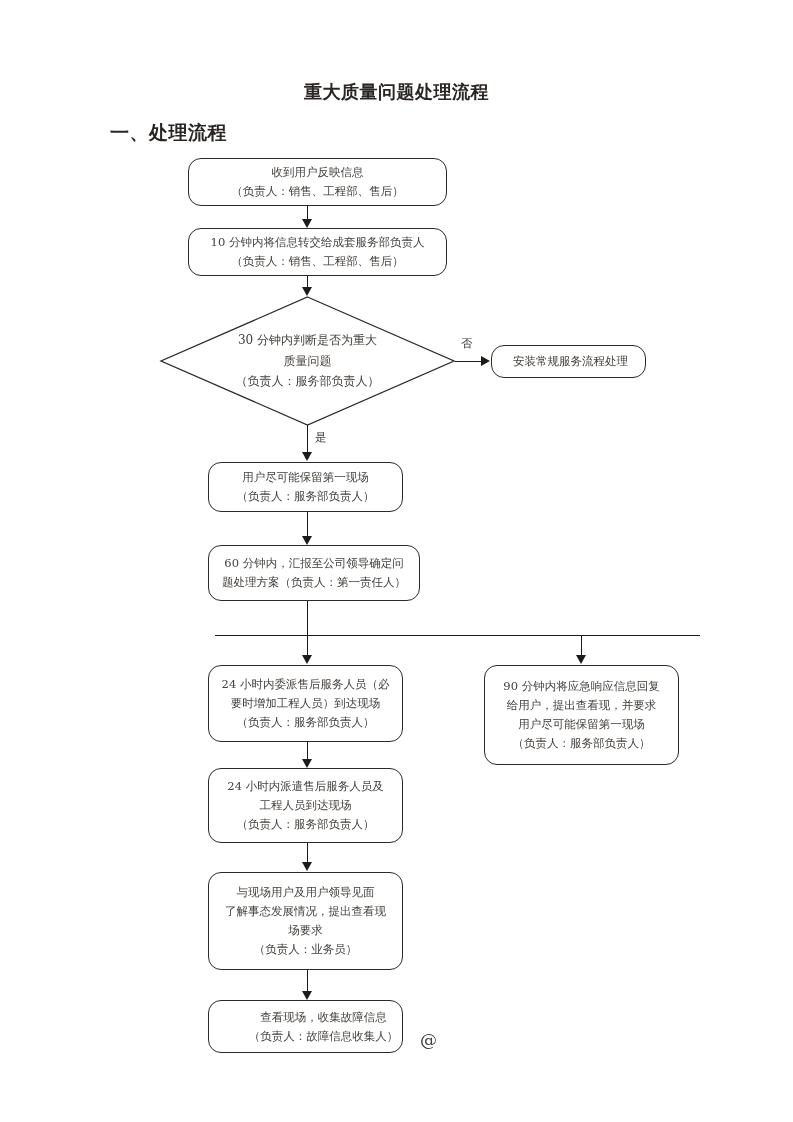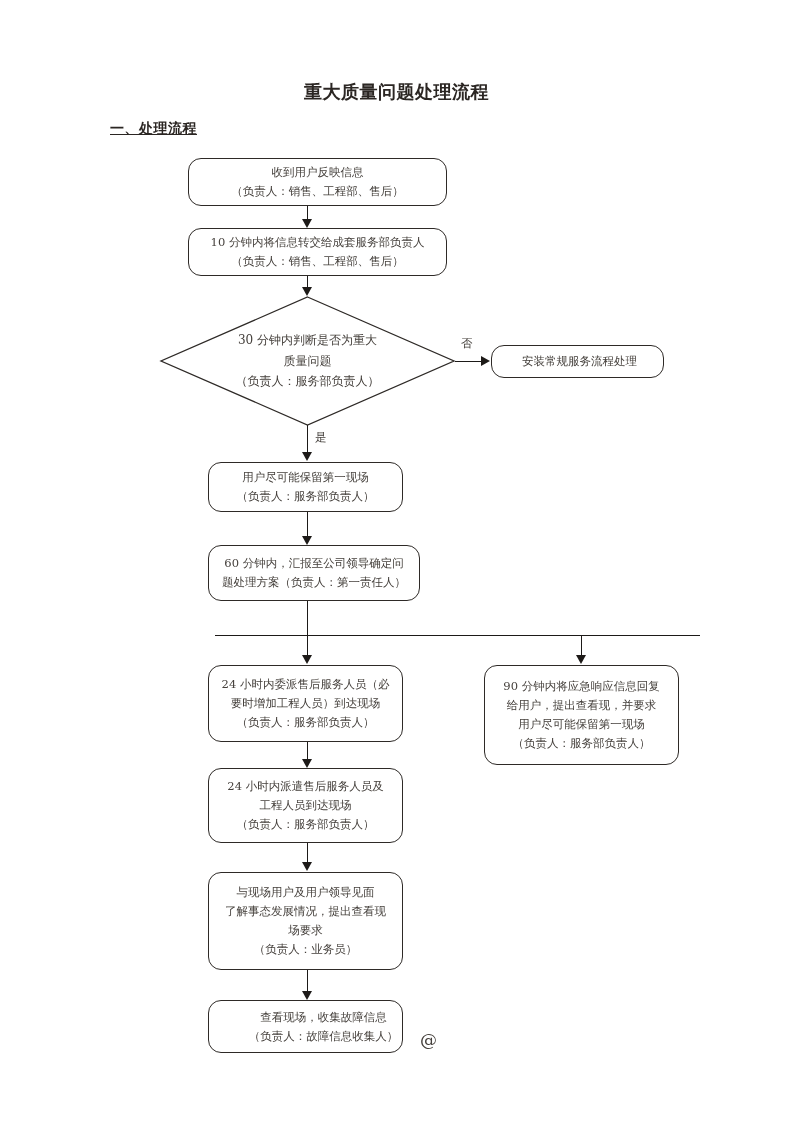--- a/index.html
+++ b/index.html
@@ -32,25 +32,24 @@
     font-size: 18px;
     font-weight: bold;
     letter-spacing: 0.5px;
     color: #2b2623;
   }
 
   .section-heading {
     position: absolute;
     left: 110px;
     top: 120px;
-    font-size: 14px;
+    font-size: 19px;
     font-weight: bold;
     letter-spacing: 0.5px;
     color: #2b2623;
-    text-decoration: underline;
   }
 
   
   .node {
     position: absolute;
     box-sizing: border-box;
     border: 1.2px solid #2e2a27;
     border-radius: 13px;
     background: #ffffff;
     display: flex;
@@ -164,21 +163,21 @@
       <span class="ln">30 分钟内判断是否为重大</span>
       <span class="ln">质量问题</span>
       <span class="ln">（负责人：服务部负责人）</span>
     </div>
   </div>
 
   <div class="hline" style="left:455px; top:361px; width:27px;"></div>
   <div class="arrow-right" style="left:481px; top:356px;"></div>
   <div class="edge-label" style="left:461px; top:336px;">否</div>
 
-  <div class="node" style="left:491px; top:345px; width:173px; height:33px;padding-left:12px;">
+  <div class="node" style="left:491px; top:345px; width:155px; height:33px;padding-left:12px;">
     <span class="ln">安装常规服务流程处理</span>
   </div>
 
   <div class="vline" style="left:307px; top:425px; height:28px;"></div>
   <div class="arrow-down" style="left:302px; top:452px;"></div>
   <div class="edge-label" style="left:315px; top:430px;">是</div>
 
   <div class="node" style="left:208px; top:462px; width:195px; height:50px;">
     <span class="ln">用户尽可能保留第一现场</span>
     <span class="ln">（负责人：服务部负责人）</span>

